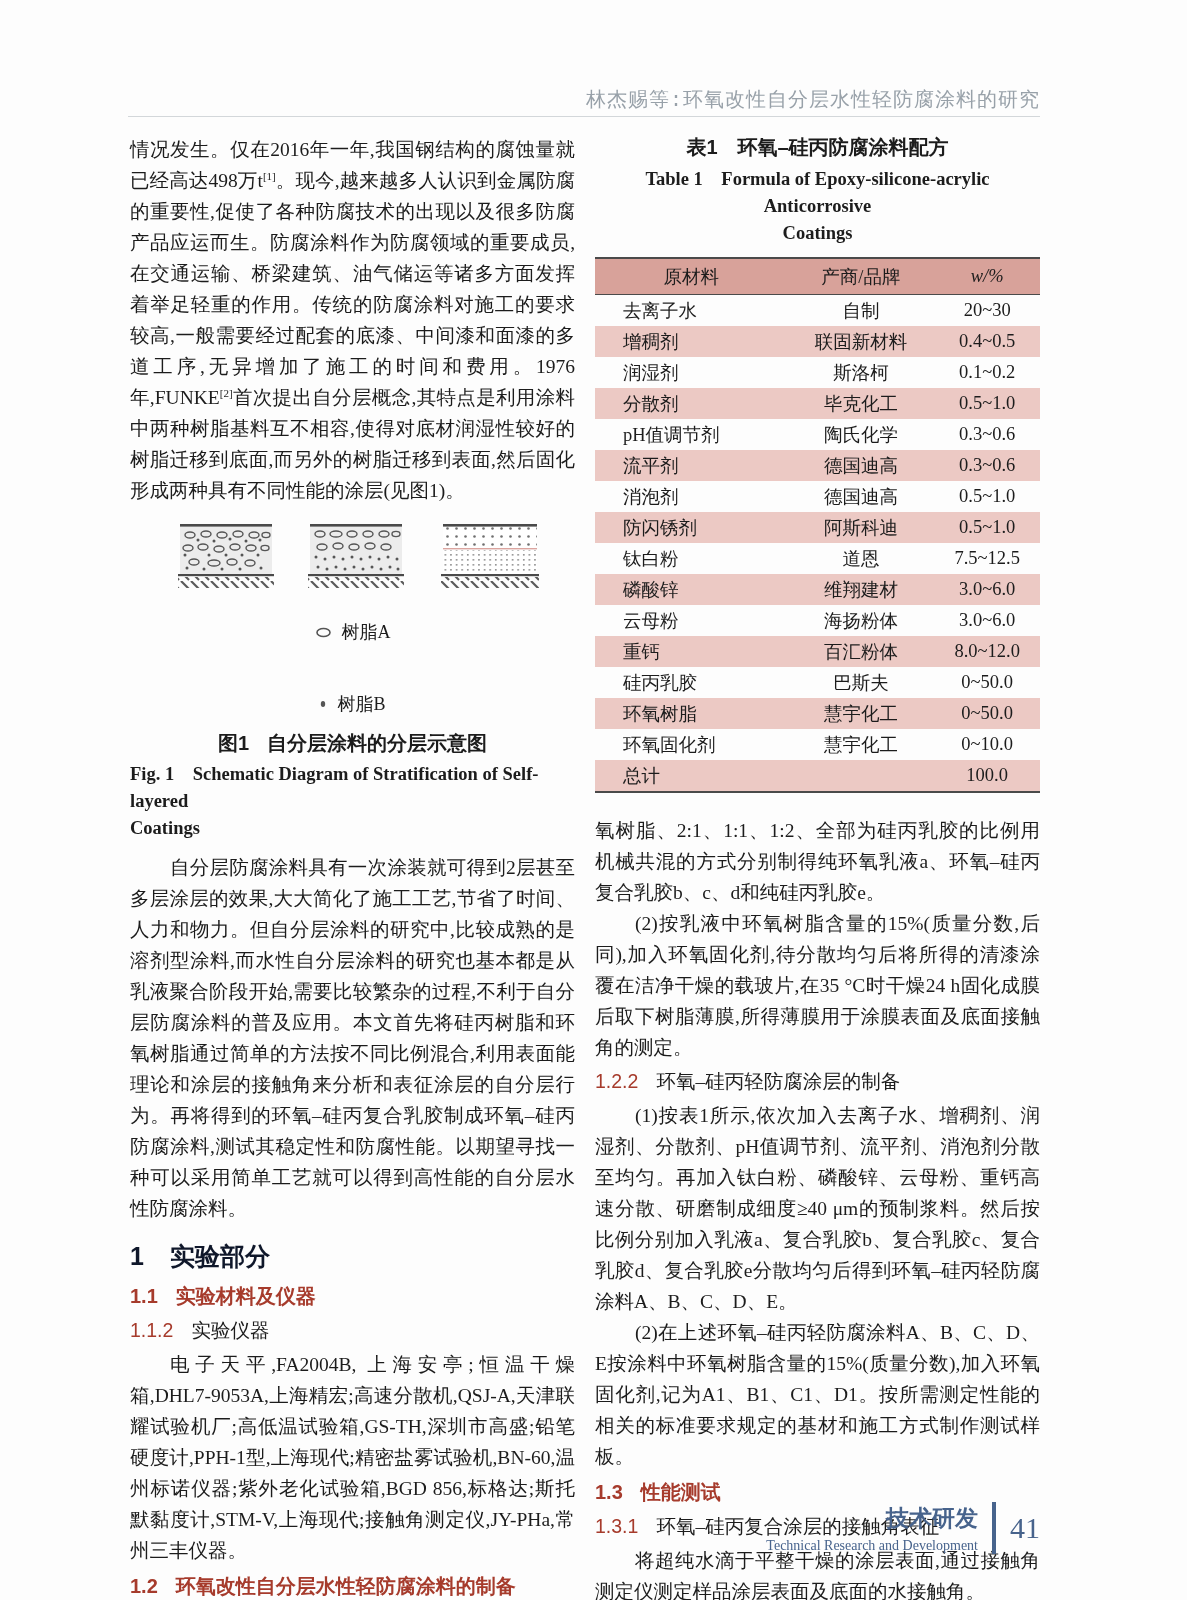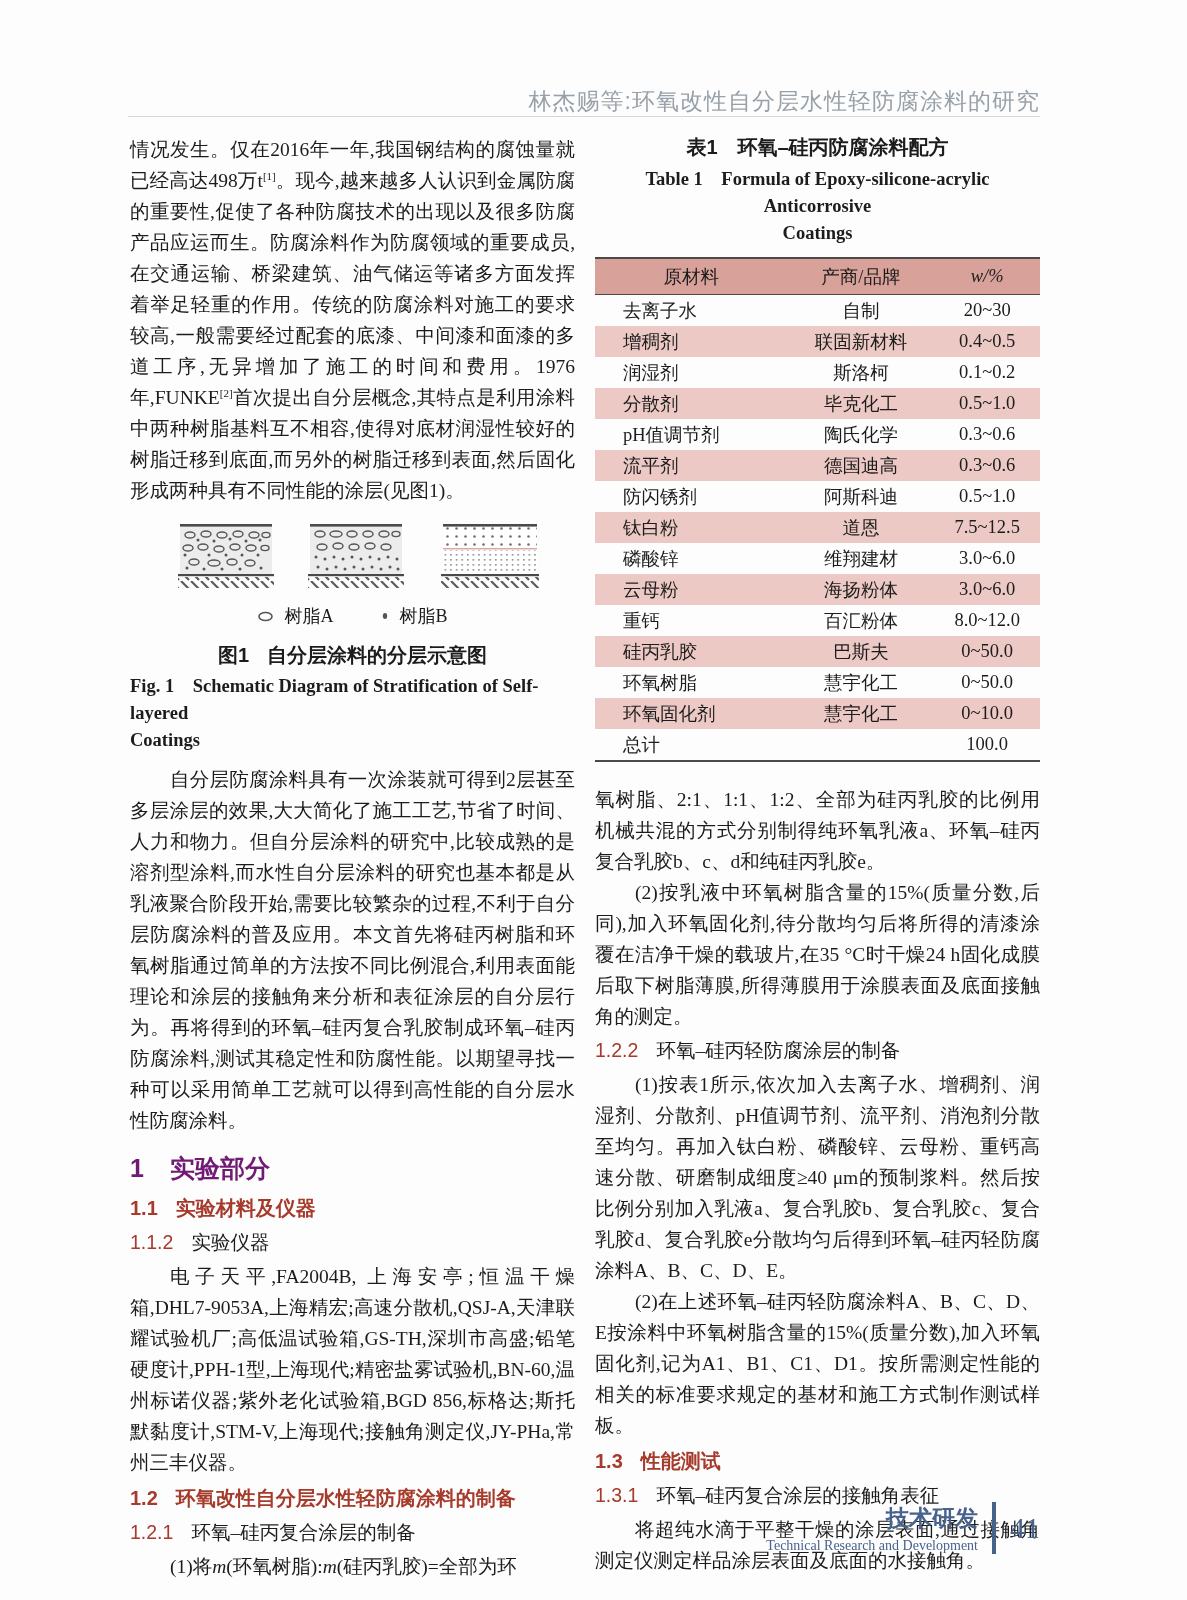--- a/index.html
+++ b/index.html
@@ -1,42 +1,42 @@
 <!DOCTYPE html>
 <html><head>
 <meta charset="utf-8">
 <style>
   html,body{margin:0;padding:0;background:#e8e8e8;}
   .page{position:relative;width:1187px;height:1600px;background:#fdfdfd;margin:0 auto;
         font-family:"Liberation Serif",serif;color:#1c1c1c;overflow:hidden;}
-  .running-head{position:absolute;top:86px;right:147px;font-size:23px;color:#98a1a9;
-        font-family:Liberation Sans, sans-serif;letter-spacing:1px;}
+  .running-head{position:absolute;top:86px;right:147px;font-size:20px;color:#98a1a9;
+        font-family:Liberation Mono, monospace;letter-spacing:1px;}
   .head-rule{position:absolute;top:116px;left:128px;width:912px;height:0;
         border-top:1.5px solid #d3d7da;}
   .columns{position:absolute;top:134px;left:130px;width:910px;display:flex;gap:20px;}
   .col{width:445px;}
   p.body{font-size:19.5px;line-height:31px;text-align:justify;margin:0;}
   p.indent{text-indent:40px;}
   sup{font-size:11px;line-height:0;}
   .it{font-style:italic;}
 
   
-  .sec1{color:#701a75;font-family:"Liberation Sans",sans-serif;font-weight:bold;
+  .sec1{color:#0f172a;font-family:"Liberation Sans",sans-serif;font-weight:bold;
         font-size:25px;margin:16px 0 10px 0;}
   .sec1 .num{margin-right:26px;}
   .sec2{color:#a63b2c;font-family:"Liberation Sans",sans-serif;font-weight:bold;
         font-size:20px;margin:7px 0;}
   .sec2 .num{margin-right:18px;}
   .sec3{font-size:19.5px;margin:5px 0;color:#1c1c1c;}
   .sec3 .num{color:#a63b2c;font-family:"Liberation Sans",sans-serif;margin-right:18px;}
 
   
   .figure{margin:12px 0 10px 0;}
   .fig-legend{display:flex;justify-content:center;gap:48px;align-items:center;
-        font-size:18px;margin-top:0;}
+        font-size:18px;margin-top:16px;flex-direction:column;}
   .fig-legend .li{display:flex;align-items:center;gap:10px;}
   .fig-cap-cn{text-align:center;font-family:"Liberation Sans",sans-serif;font-weight:bold;
         font-size:20px;margin-top:14px;}
   .fig-cap-cn .fign{margin-right:18px;}
   .fig-cap-en{font-weight:bold;font-size:18.5px;line-height:27px;margin-top:4px;}
 
   
   .tbl-title-cn{text-align:center;font-family:"Liberation Sans",sans-serif;font-weight:bold;
         font-size:20px;}
   .tbl-title-cn .tbn{margin-right:20px;}
@@ -260,20 +260,25 @@
               <td>pH值调节剂</td>
               <td>陶氏化学</td>
               <td>0.3~0.6</td>
             </tr>
           <tr>
               <td>流平剂</td>
               <td>德国迪高</td>
               <td>0.3~0.6</td>
             </tr>
           <tr>
+              <td>消泡剂</td>
+              <td>德国迪高</td>
+              <td>0.5~1.0</td>
+            </tr>
+          <tr>
               <td>防闪锈剂</td>
               <td>阿斯科迪</td>
               <td>0.5~1.0</td>
             </tr>
           <tr>
               <td>钛白粉</td>
               <td>道恩</td>
               <td>7.5~12.5</td>
             </tr>
           <tr>

